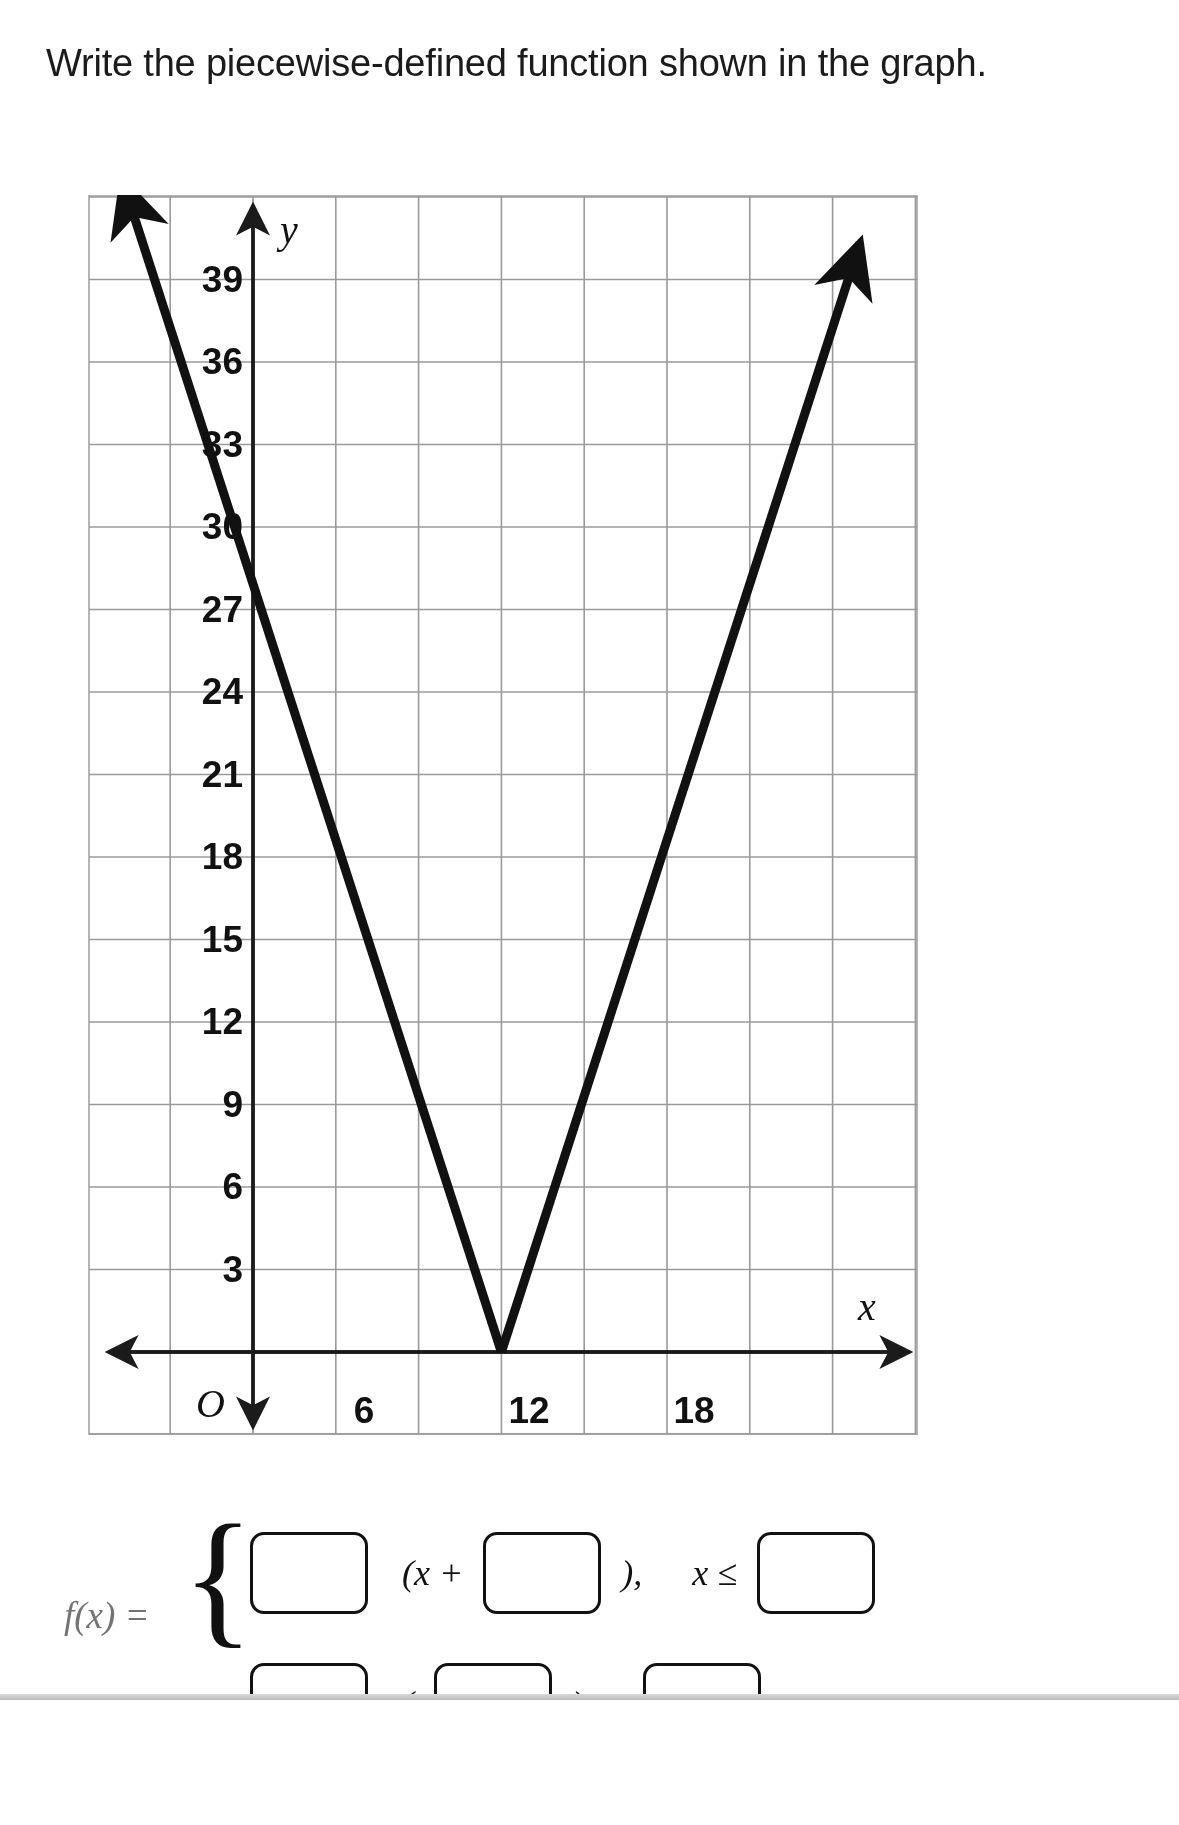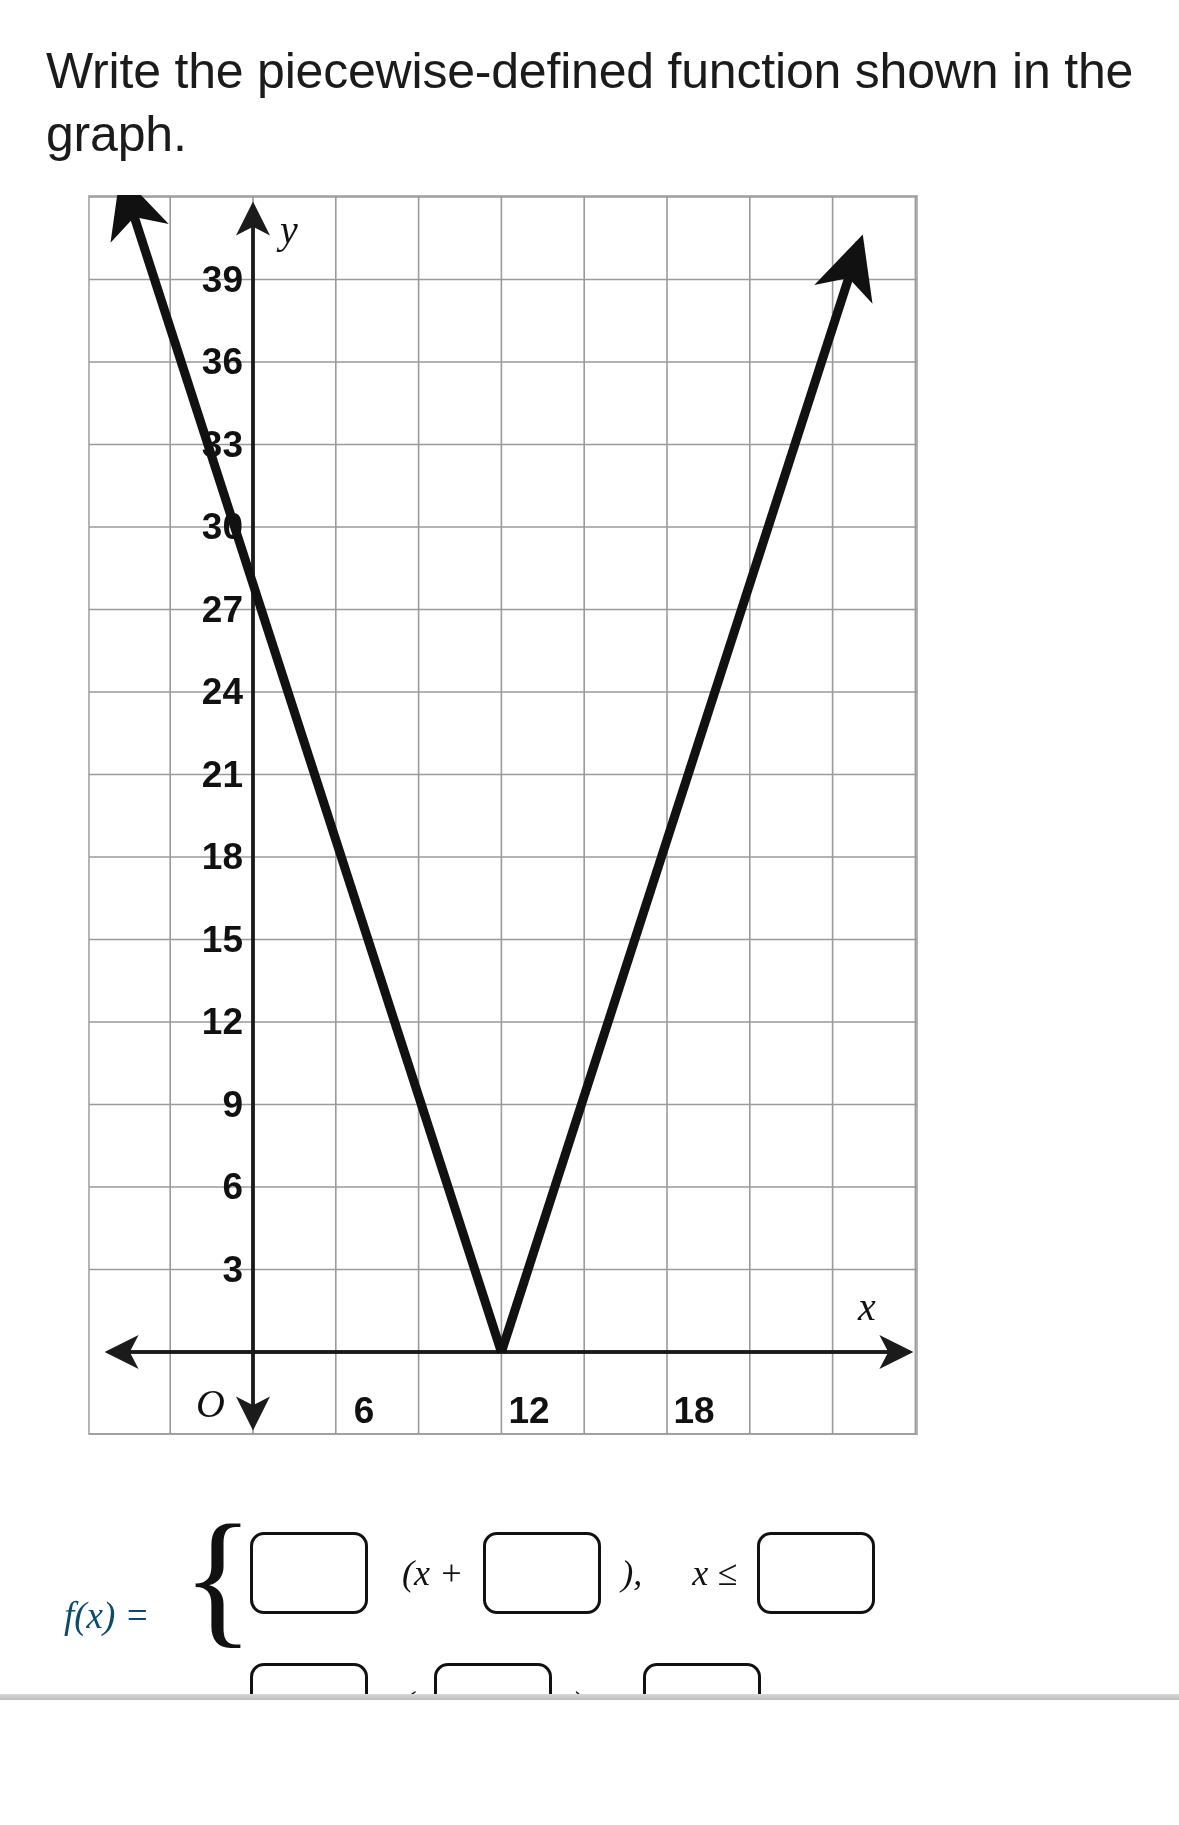--- a/index.html
+++ b/index.html
@@ -16,21 +16,21 @@
     color: #111111;
     overflow: hidden;
   }
 
   
   #question-prompt {
     position: absolute;
     left: 46px;
     top: 40px;
     width: 1100px;
-    font-size: 50px;
+    font-size: 38px;
     line-height: 1.25;
     letter-spacing: -0.2px;
     color: #1b1b1b;
   }
 
   
   #graph-figure {
     position: absolute;
     left: 88px;
     top: 195px;
@@ -45,21 +45,21 @@
     left: 0px;
     top: 1490px;
     width: 1179px;
     height: 210px;
     overflow: hidden;
   }
   .fx-text {
     font-family: "Liberation Serif", serif;
     font-style: italic;
     font-size: 37px;
-    color: #0c4a6e;
+    color: #737373;
     white-space: nowrap;
   }
   #brace {
     position: absolute;
     left: 182px;
     top: 12px;
     font-size: 150px;
     line-height: 150px;
     font-family: "Liberation Serif", serif;
     font-weight: 300;

